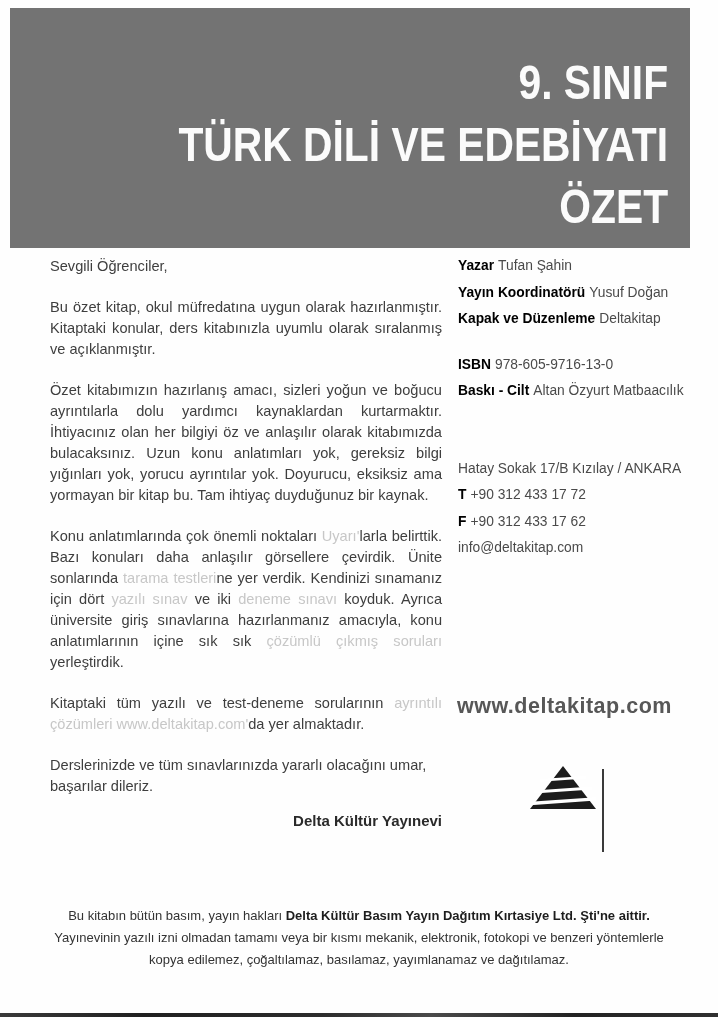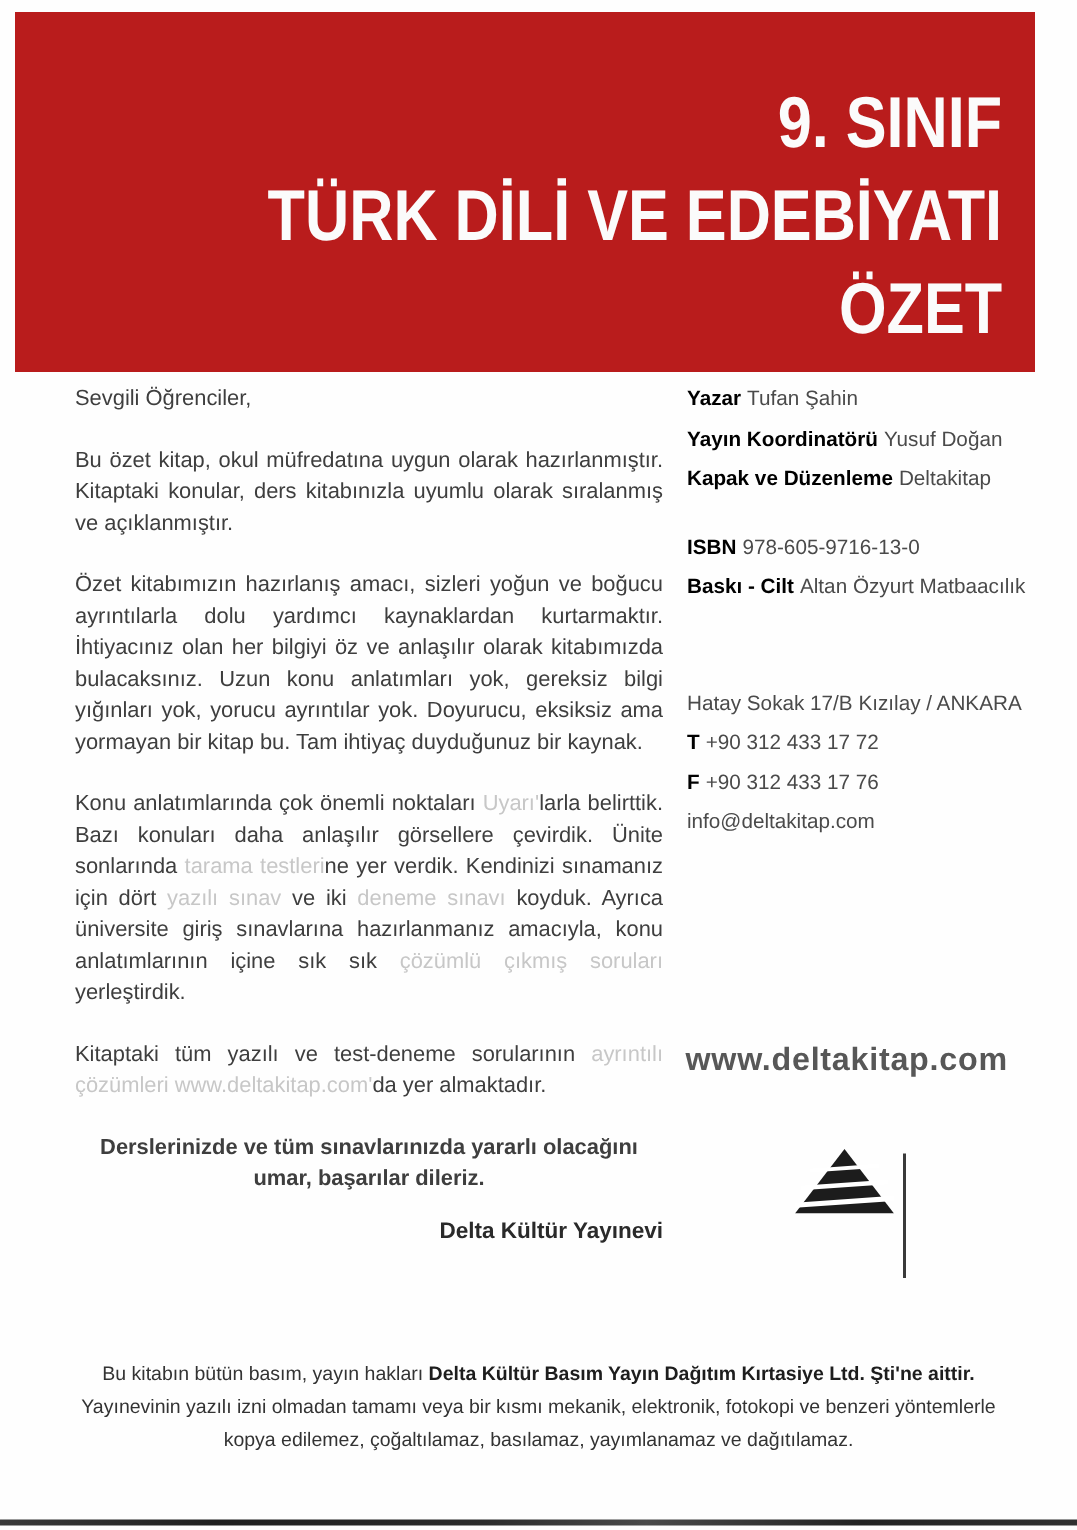--- a/index.html
+++ b/index.html
@@ -7,39 +7,39 @@
     position:relative;
     width:718px;height:1020px;
     background:#fefefe;
     font-family:"Liberation Sans", sans-serif;
     overflow:hidden;
   }
 
   
   .banner{
     position:absolute;left:10px;top:8px;width:680px;height:240px;
-    background:#b91c1c;
+    background:#737373;
   }
   .banner-inner{
     position:absolute;right:22px;top:44px;text-align:right;
   }
   .banner-line{
     font-weight:bold;font-size:48px;line-height:62px;
     color:#fbfbfb;letter-spacing:0px;white-space:nowrap;
     transform:scaleX(0.85);transform-origin:100% 50%;
   }
 
   
   .letter{
     position:absolute;left:50px;top:256px;width:392px;
     color:#3e3e3e;font-size:14.6px;line-height:21px;
   }
   .letter p{margin:0 0 20px 0;text-align:justify;}
   .letter p.greeting{text-align:left;}
-  .letter p.closing{text-align:center;margin-bottom:9px;font-weight:bold;}
+  .letter p.closing{text-align:left;margin-bottom:9px;}
   .muted{color:#c7c7c7;}
   .b{font-weight:bold;color:#1d1d1d;}
   .signature{
     text-align:right;font-weight:bold;color:#2a2a2a;font-size:15px;
     margin-top:13px;
   }
 
   
   .colophon{
     position:absolute;left:458px;top:258px;width:254px;
@@ -128,21 +128,21 @@
       <span class="lbl">Baskı - Cilt</span><span class="val">Altan Özyurt Matbaacılık</span>
     </div>
 
     <div class="block-gap-lg"></div>
 
     <div class="contact-line">Hatay Sokak 17/B Kızılay / ANKARA</div>
     <div class="contact-line">
       <span class="lbl">T</span><span>+90 312 433 17 72</span>
     </div>
     <div class="contact-line">
-      <span class="lbl">F</span><span>+90 312 433 17 76</span>
+      <span class="lbl">F</span><span>+90 312 433 17 62</span>
     </div>
     <div class="contact-line">info@deltakitap.com</div>
   </div>
 
   <div class="website">www.deltakitap.com</div>
 
   <div class="logo">
     <div class="logo-right-line"></div>
     <svg class="logo-pyramid" viewBox="0 0 66 43" xmlns="http://www.w3.org/2000/svg">
       <polygon points="33,0 66,43 0,43" fill="#1c1c1c"></polygon>

